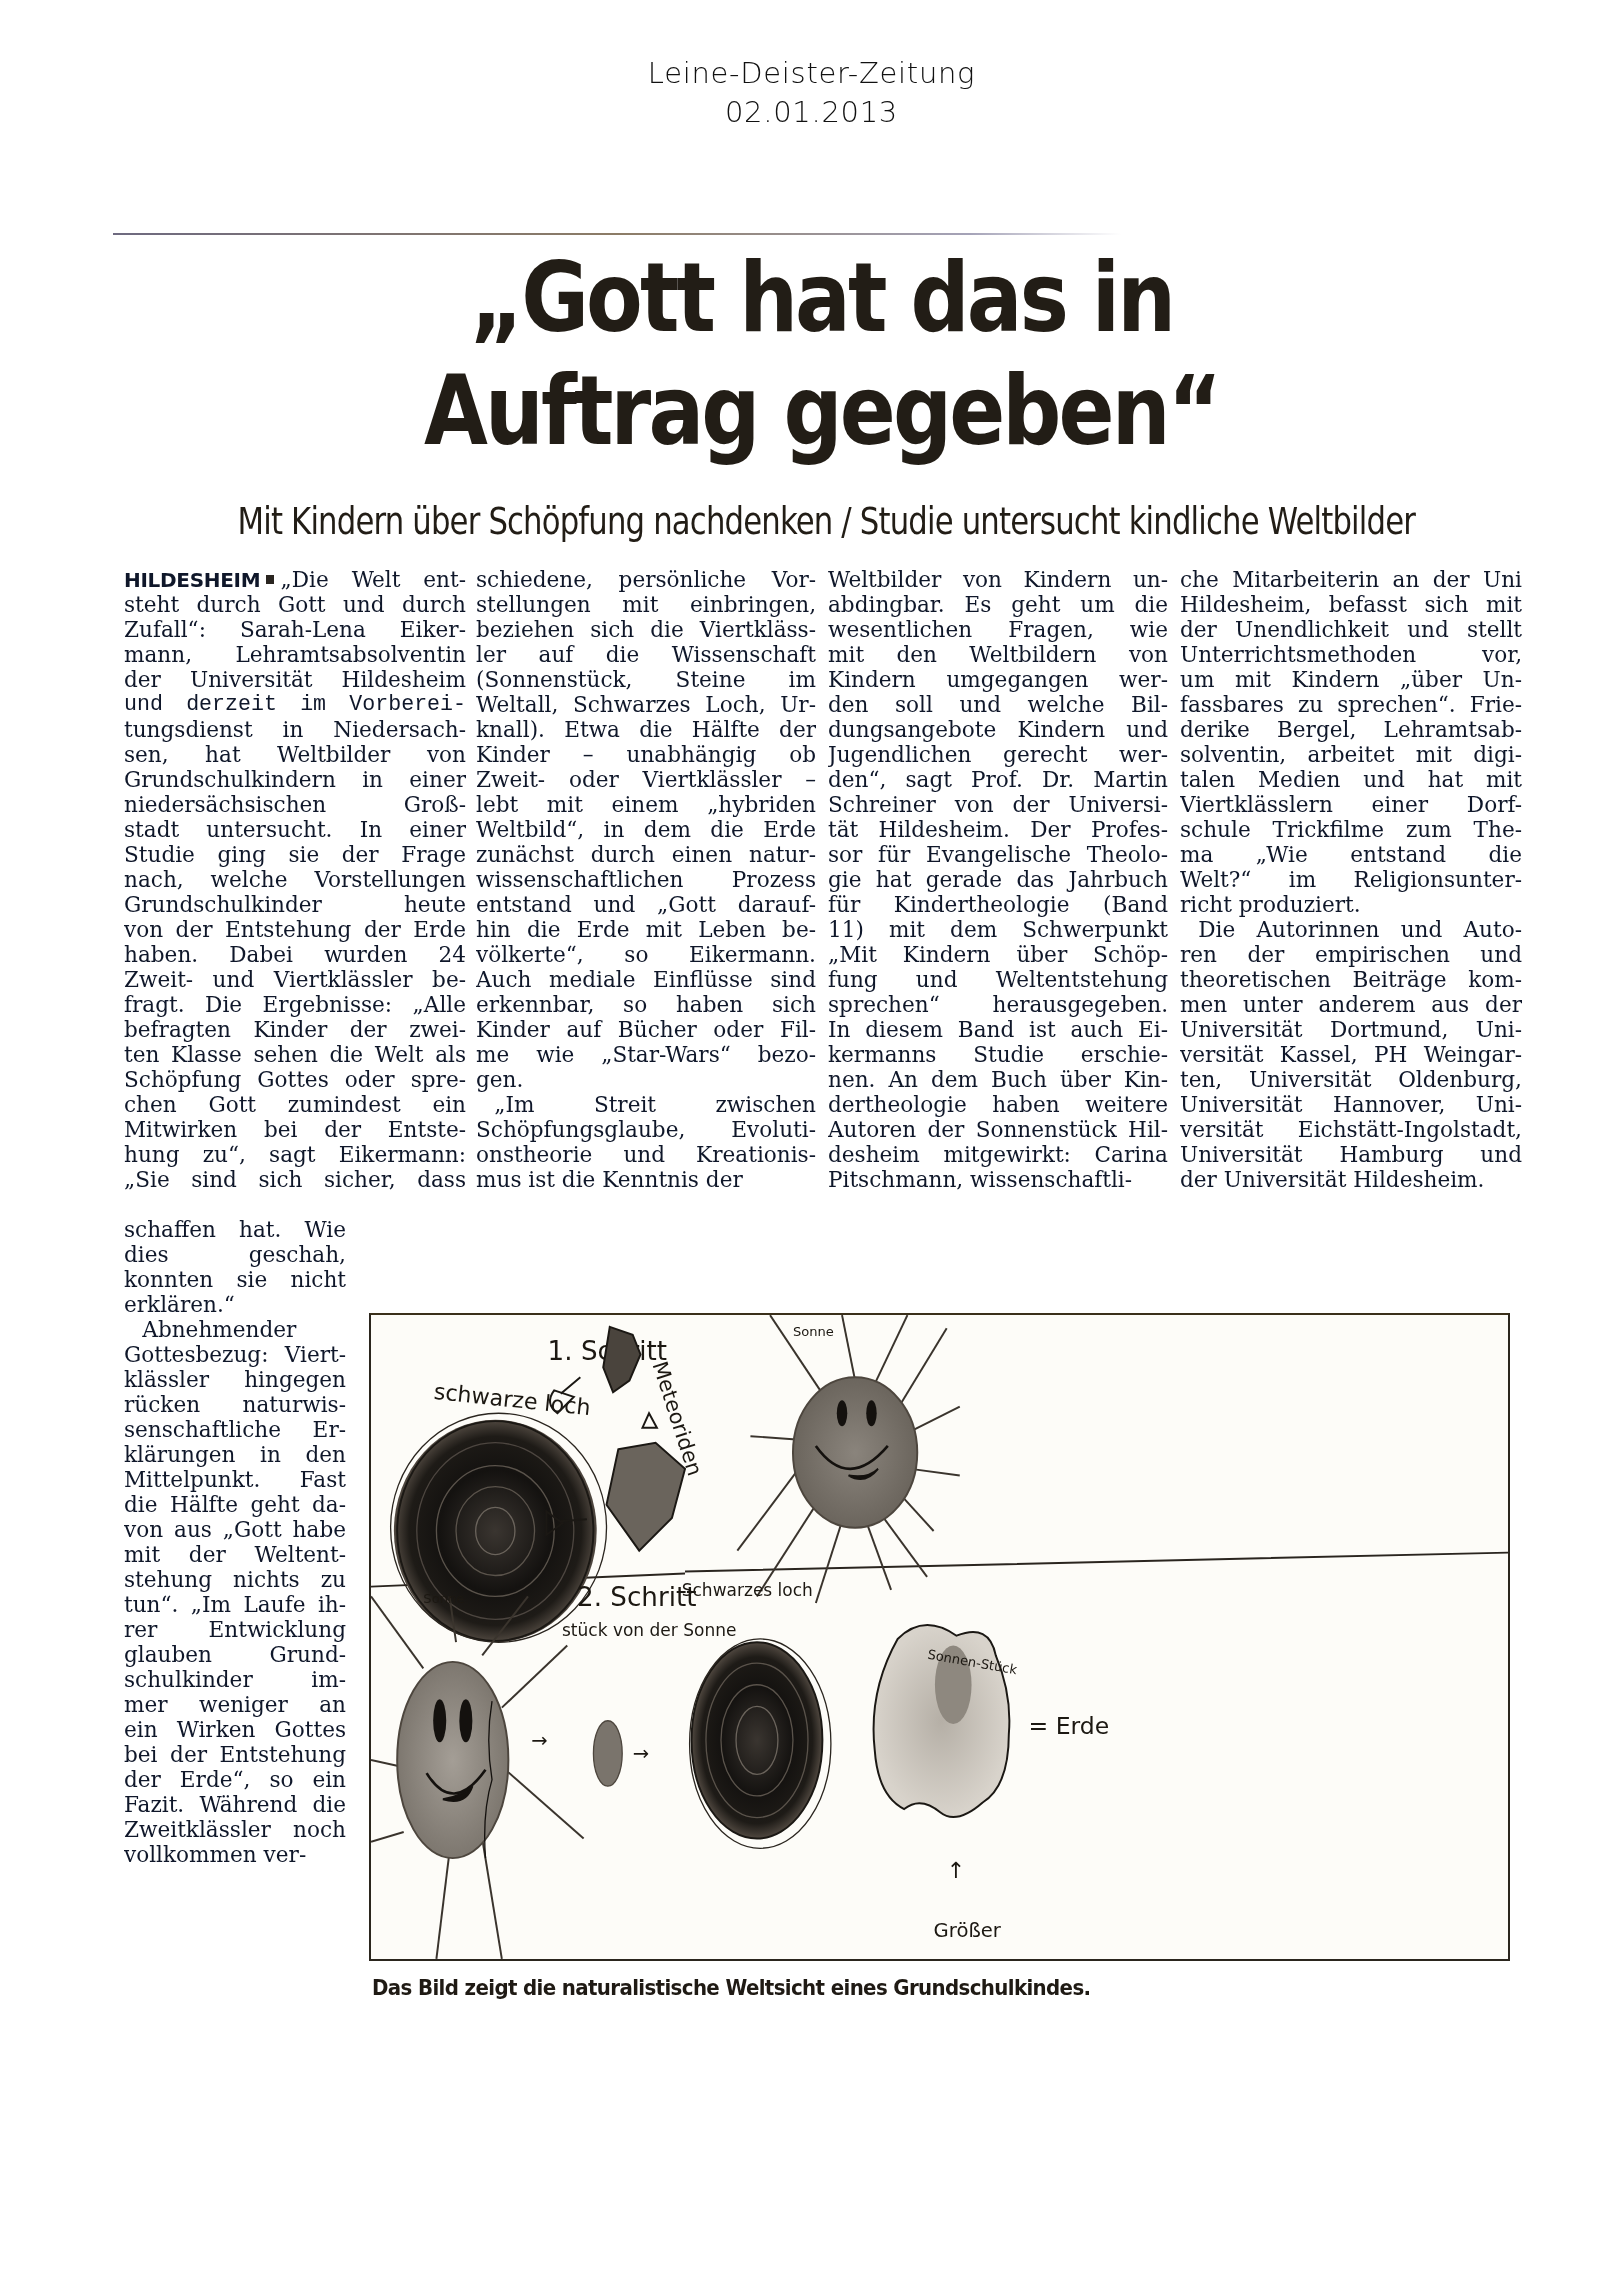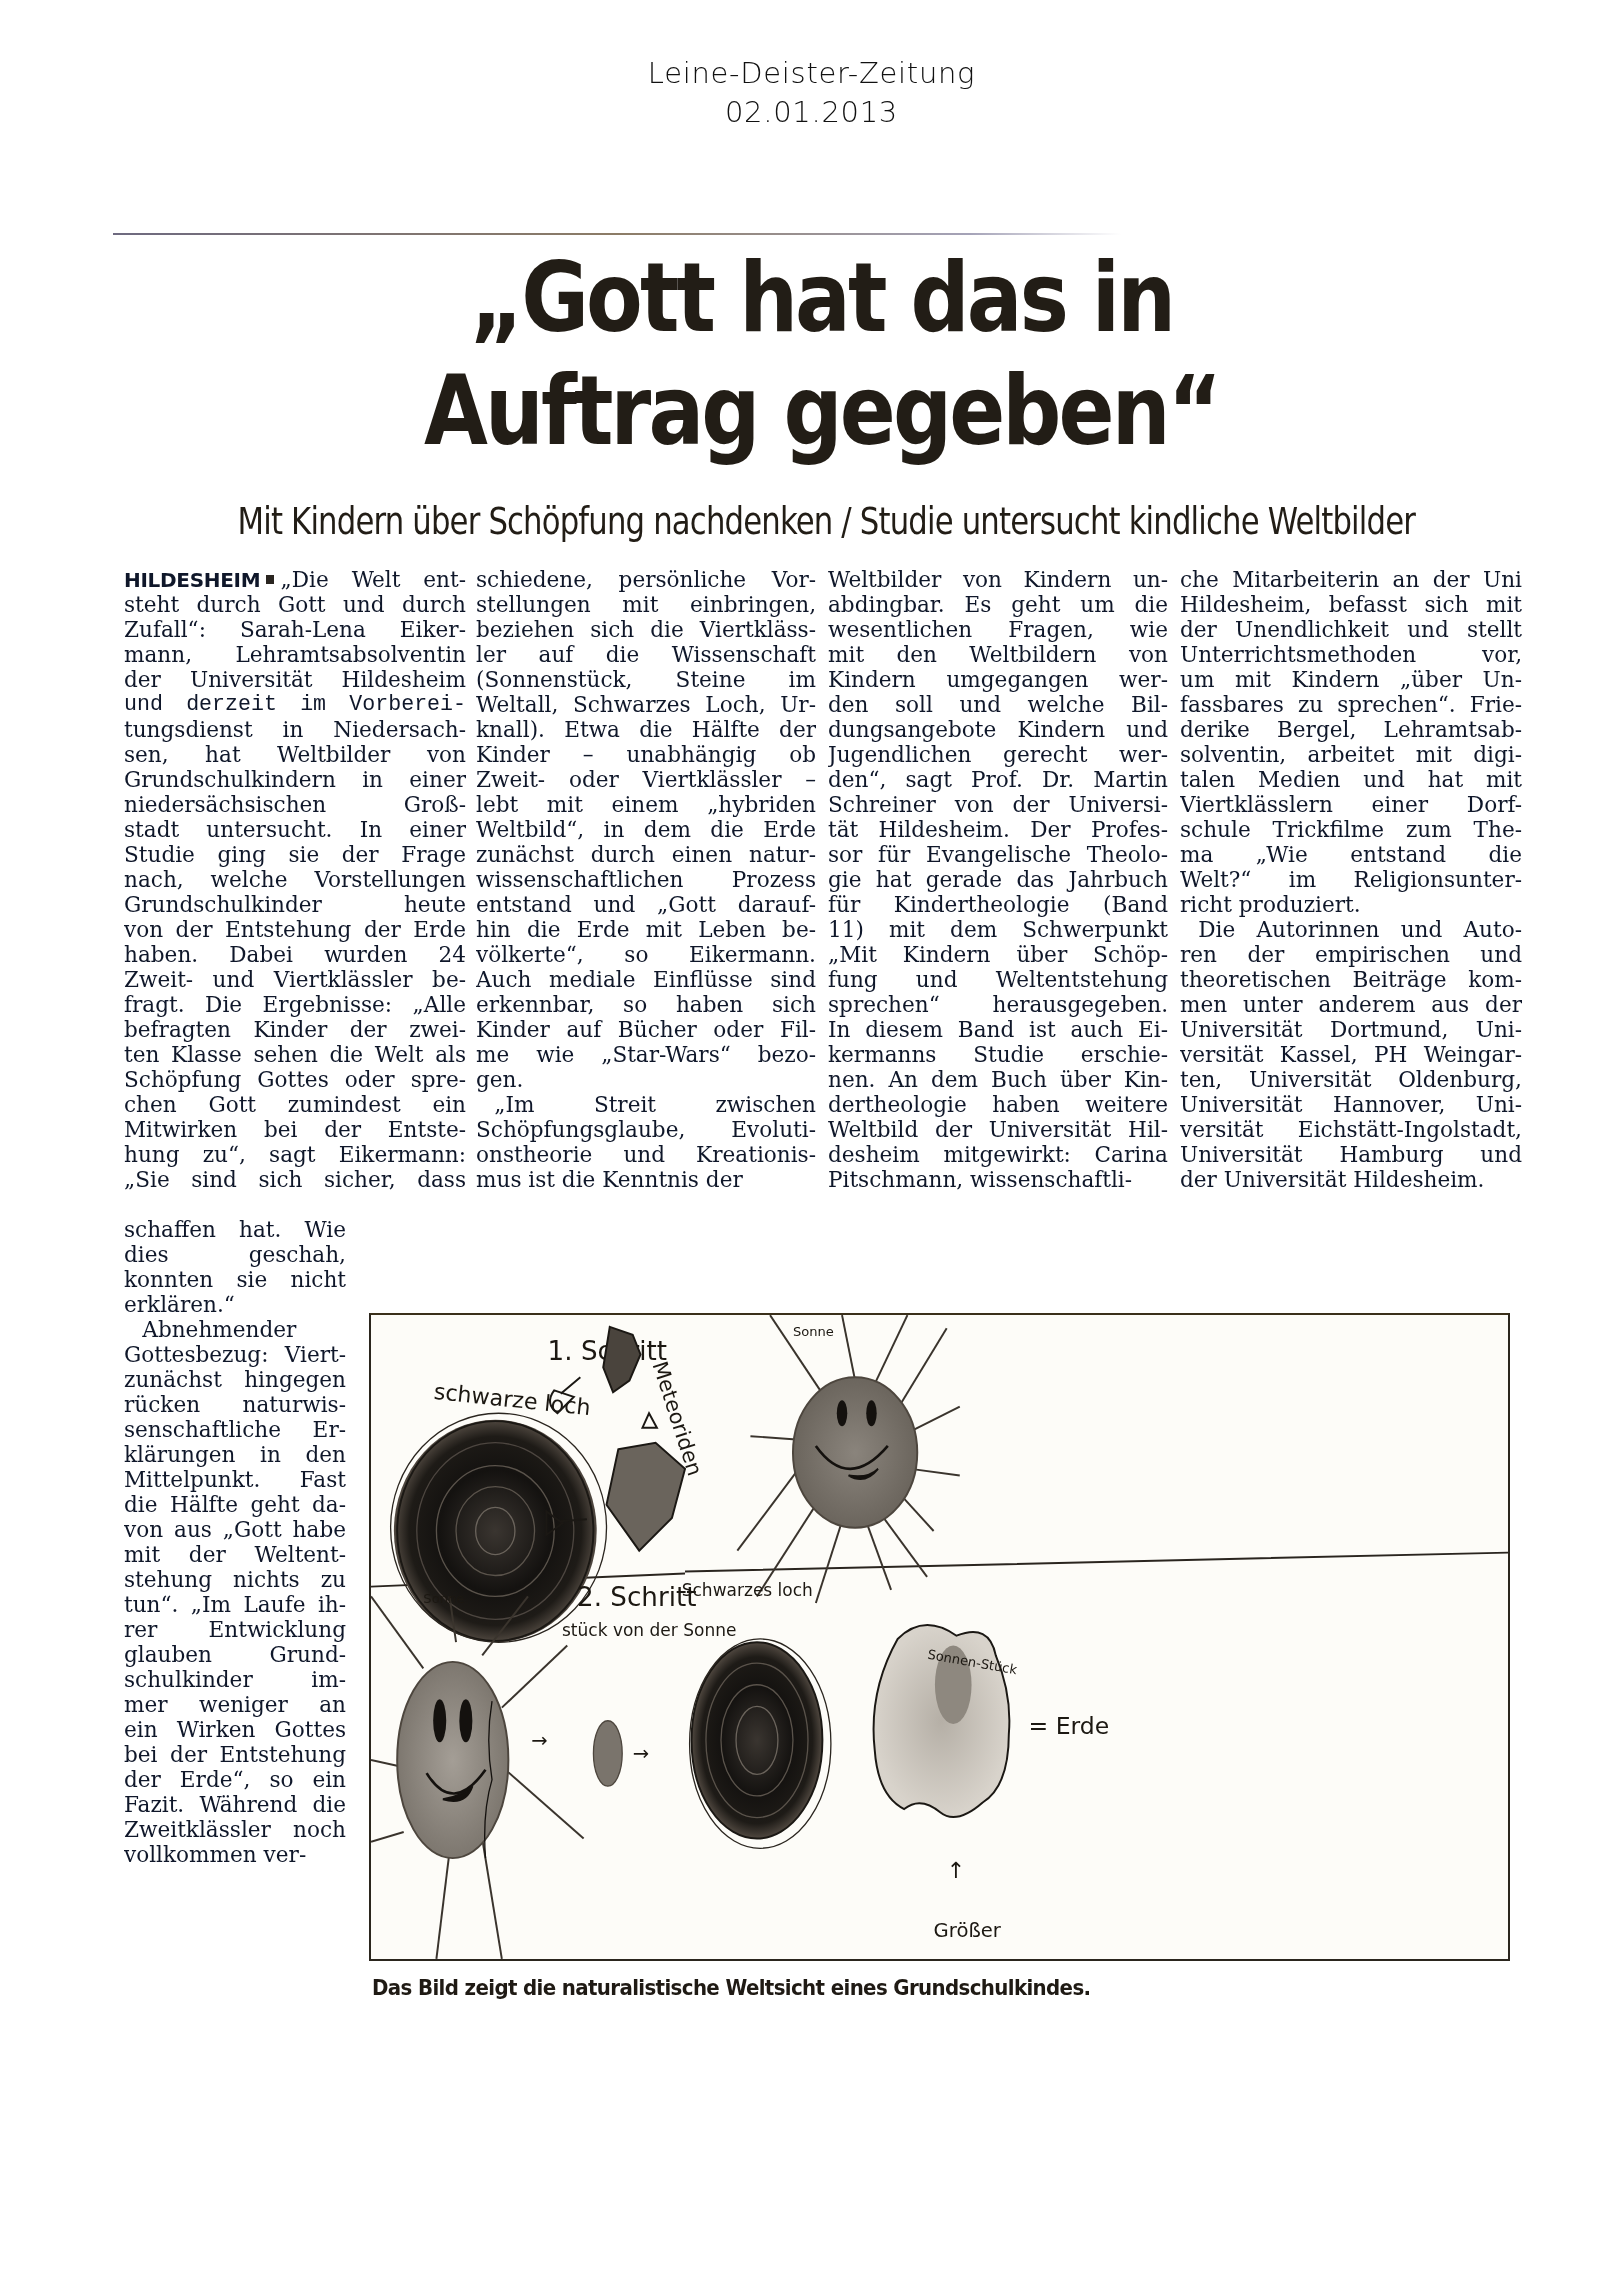--- a/index.html
+++ b/index.html
@@ -162,21 +162,21 @@
     <div class="ln narrow last">
       <span class="inner" style="text-align: justify; text-align-last: left;">erklären.“</span>
     </div>
     <div class="ln narrow indent">
       <span class="inner" style="text-align: justify; text-align-last: justify;">Abnehmender</span>
     </div>
     <div class="ln narrow">
       <span class="inner" style="text-align: justify; text-align-last: justify;">Gottesbezug: Viert-</span>
     </div>
     <div class="ln narrow">
-      <span class="inner" style="text-align: justify; text-align-last: justify;">zunächst hingegen</span>
+      <span class="inner" style="text-align: justify; text-align-last: justify;">klässler hingegen</span>
     </div>
     <div class="ln narrow">
       <span class="inner" style="text-align: justify; text-align-last: justify;">rücken naturwis-</span>
     </div>
     <div class="ln narrow">
       <span class="inner" style="text-align: justify; text-align-last: justify;">senschaftliche Er-</span>
     </div>
     <div class="ln narrow">
       <span class="inner" style="text-align: justify; text-align-last: justify;">klärungen in den</span>
     </div>
@@ -369,21 +369,21 @@
     <div class="ln">
       <span class="inner" style="text-align: justify; text-align-last: justify;">kermanns Studie erschie-</span>
     </div>
     <div class="ln">
       <span class="inner" style="text-align: justify; text-align-last: justify;">nen. An dem Buch über Kin-</span>
     </div>
     <div class="ln">
       <span class="inner" style="text-align: justify; text-align-last: justify;">dertheologie haben weitere</span>
     </div>
     <div class="ln">
-      <span class="inner" style="text-align: justify; text-align-last: justify;">Weltbild der Universität Hil-</span>
+      <span class="inner" style="text-align: justify; text-align-last: justify;">Autoren der Sonnenstück Hil-</span>
     </div>
     <div class="ln">
       <span class="inner" style="text-align: justify; text-align-last: justify;">desheim mitgewirkt: Carina</span>
     </div>
     <div class="ln last">
       <span class="inner" style="text-align: justify; text-align-last: left;">Pitschmann, wissenschaftli-</span>
     </div>
   </div>
 
 <div class="col c4" id="col3">

